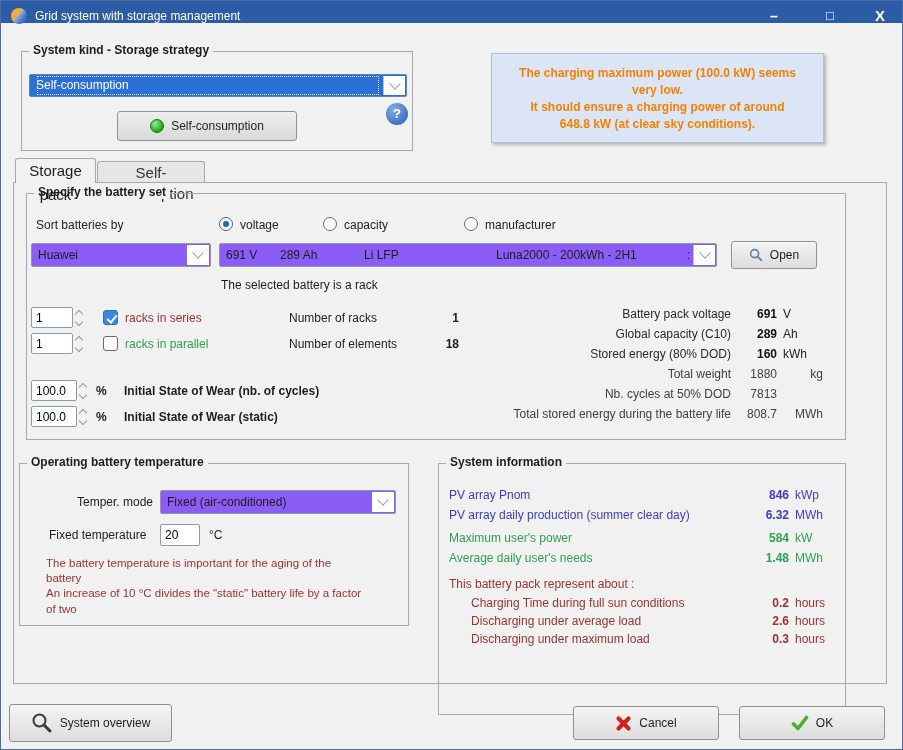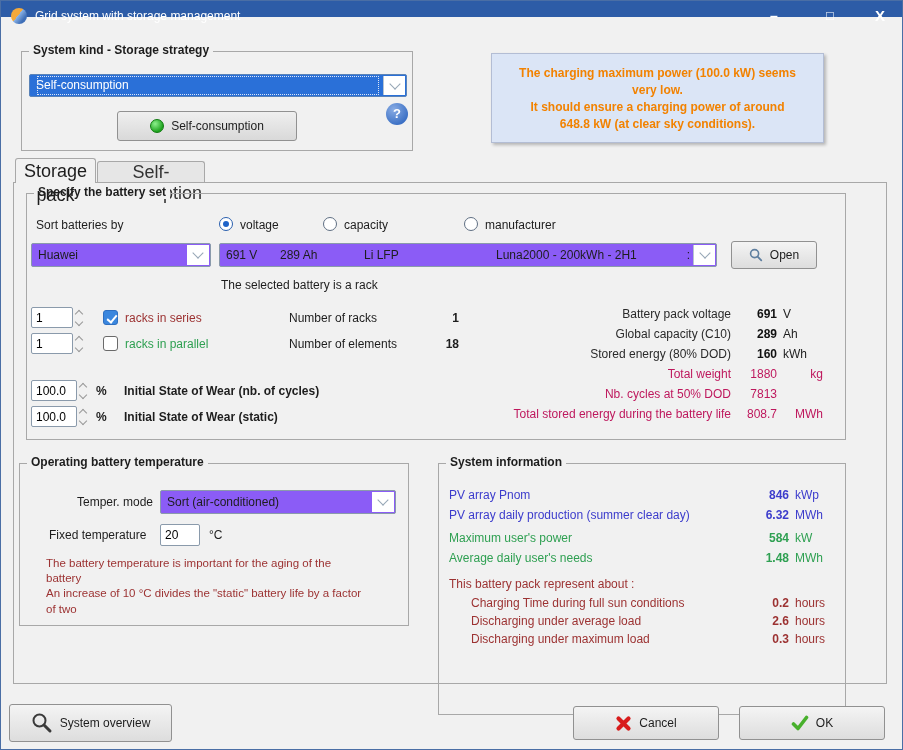--- a/index.html
+++ b/index.html
@@ -1,21 +1,21 @@
 <!DOCTYPE html>
 <html><head>
 <meta charset="utf-8">
 <style>
   * { margin:0; padding:0; box-sizing:border-box; }
   html,body { background:#cfcfcf; font-family:"Liberation Sans","DejaVu Sans",sans-serif; }
   .window { position:relative; width:903px; height:750px; background:#f1f1f1; overflow:hidden;
             border:1px solid #4a6ea5; font-size:12px; color:#1d1d1d; }
 
   
-  .titlebar { position:absolute; left:0; top:0; width:100%; height:16px; background:#2d5ca7; }
+  .titlebar { position:absolute; left:0; top:0; width:100%; height:22px; background:#2d5ca7; }
   .app-icon { position:absolute; left:10px; top:7px; width:16px; height:16px; border-radius:50%;
               background:linear-gradient(128deg,#f3a93c 45%,#8db4e6 45%,#3e6fb8 75%); }
   .title-text { position:absolute; left:34px; top:0; line-height:30px; color:#fff; font-size:12px; }
   .winbtn { position:absolute; top:0; width:34px; height:30px; color:#fff; text-align:center;
             line-height:30px; font-size:14px; }
   .winbtn.min { left:756px; font-weight:bold; }
   .winbtn.max { left:812px; font-size:13px; }
   .winbtn.close { left:862px; font-weight:bold; font-size:15px; }
 
   
@@ -61,34 +61,34 @@
           font-weight:bold; text-align:center; line-height:22px; font-size:13px; }
 
   
   .warn { position:absolute; left:490px; top:52px; width:333px; height:90px; background:#dbe5f6;
           border:1px solid #b3bdd4; box-shadow:2px 2px 3px rgba(0,0,0,.25);
           color:#f28200; font-weight:bold; text-align:center; white-space:pre-line;
           font-size:12px; line-height:1.42; padding-top:11px; }
 
   
   .tab { position:absolute; border:1px solid #a8a8a8; border-bottom:none;
-         border-radius:3px 3px 0 0; text-align:center; font-size:18px; }
+         border-radius:3px 3px 0 0; text-align:center; font-size:15px; }
   .tab.active { left:14px; top:157px; width:81px; height:25px; background:#f1f1f1; z-index:3; line-height:24px; }
   .tab.inactive { left:96px; top:160px; width:108px; height:22px; background:#e6e6e6; line-height:21px; color:#333; }
   .panel { position:absolute; left:12px; top:181px; width:874px; height:502px; border:1px solid #a8a8a8; }
 
   
   .g-batt { left:25px; top:192px; width:820px; height:247px; }
   .r-lbl { top:24px; }
   .stat-row { display:flex; align-items:baseline; height:20px; }
   .stat-row .sl { flex:1; text-align:right; white-space:nowrap; }
   .stat-row .sv { width:46px; text-align:right; white-space:nowrap; }
   .stat-row .su { width:40px; margin-left:6px; text-align:left; white-space:nowrap; }
   .stat-black .sl { color:#2a2a2a; } .stat-black .sv { font-weight:bold; color:#111; }
-  .stat-maroon .sl,.stat-maroon .sv,.stat-maroon .su { color:#be185d;text-align:right; }
+  .stat-maroon .sl,.stat-maroon .sv,.stat-maroon .su { color:#404040;text-align:right; }
   .stats-box { position:absolute; left:428px; top:113px; width:368px; }
 
   
   .g-temp { left:18px; top:462px; width:390px; height:163px; }
   .note { position:absolute; left:26px; top:92px; width:348px; color:#9c3232;
           font-size:11.5px; line-height:1.32; white-space:pre-line; }
 
   
   .g-info { left:437px; top:462px; width:408px; height:252px; }
   .info-row { position:absolute; left:10px; right:8px; display:flex; align-items:flex-start; }
@@ -247,21 +247,21 @@
         <span class="sv">808.7</span>
         <span class="su">MWh</span>
       </div>
     </div>
   </div>
 
   <div class="group g-temp">
     <span class="legend">Operating battery temperature</span>
     <span class="lbl" style="left:57px; top:31px;">Temper. mode</span>
     <div class="combo" style="left:140px; top:26px; width:236px; height:24px;">
-      <span class="cv" style="line-height:22px;">Sort (air-conditioned)</span>
+      <span class="cv" style="line-height:22px;">Fixed (air-conditioned)</span>
       <span class="arrow">
           <i class="chev"></i>
         </span>
     </div>
     <span class="lbl" style="left:29px; top:64px;">Fixed temperature</span>
     <input class="tbox" style="left: 140px; top: 60px; width: 40px; height: 22px;" value="20">
     <span class="lbl" style="left:189px; top:64px;">°C</span>
     <div class="note">The battery temperature is important for the aging of the
 battery
 An increase of 10 °C divides the "static" battery life by a factor

